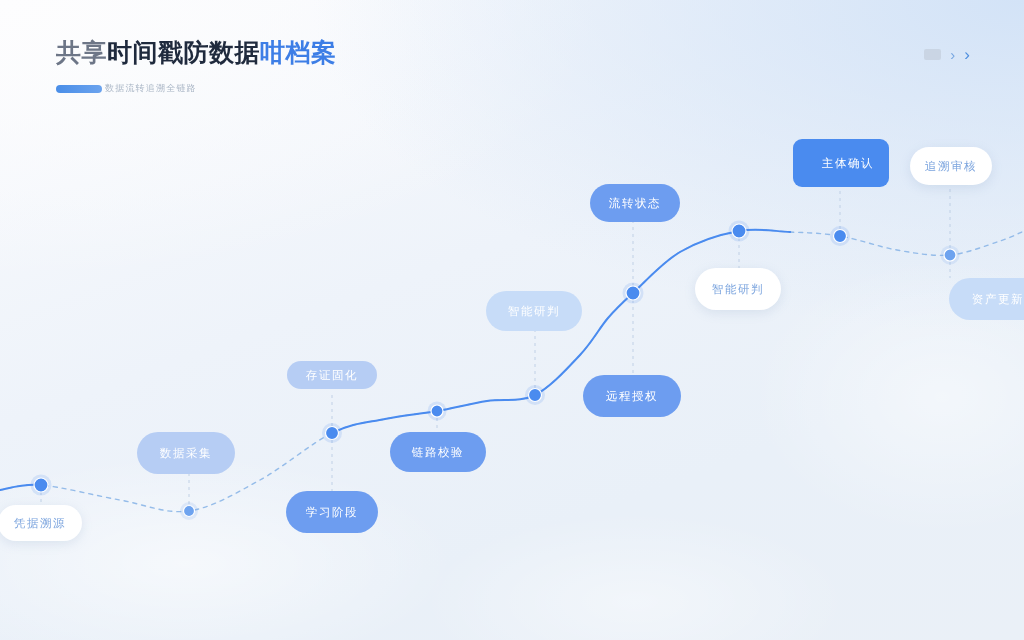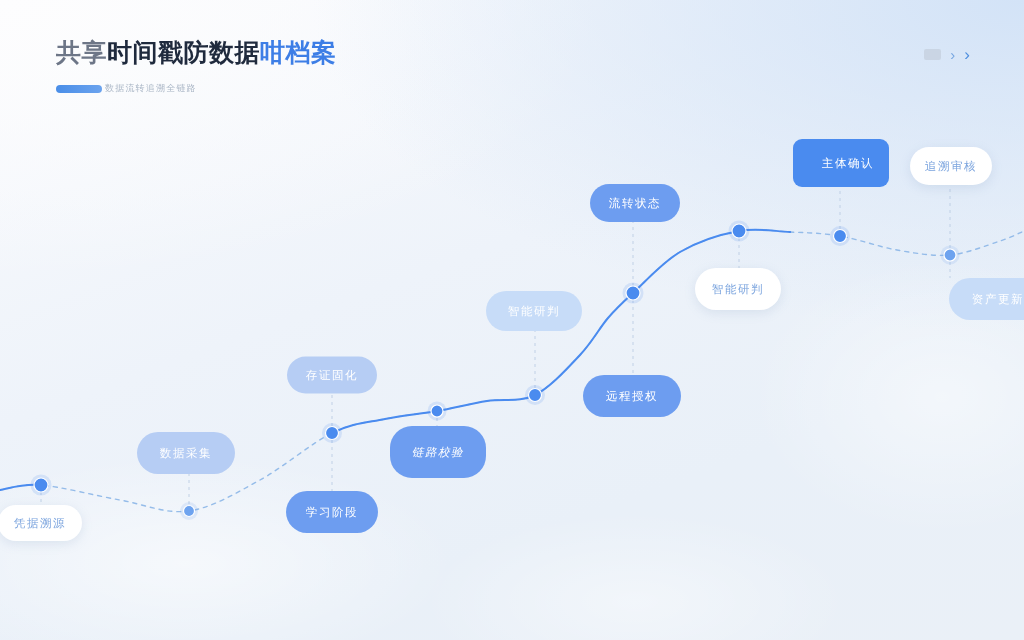--- a/index.html
+++ b/index.html
@@ -221,23 +221,23 @@
       </g>
       <g>
         <circle cx="950" cy="255" r="9.5" fill="#6ea3ef" opacity="0.16"></circle>
         <circle cx="950" cy="255" r="6" fill="#6ea3ef" stroke="#ffffff" stroke-width="1.2"></circle>
       </g>
     </svg>
 
   <div id="pill-layer">
       <div class="pill white" style="left: 40px; top: 523px; width: 84px; height: 36px;">凭据溯源</div>
       <div class="pill pale" style="left: 186px; top: 453px; width: 98px; height: 42px;">数据采集</div>
-      <div class="pill pale" style="left: 332px; top: 375px; width: 90px; height: 37px;">存证固化</div>
+      <div class="pill pale" style="left: 332px; top: 375px; width: 90px; height: 28px;">存证固化</div>
       <div class="pill mid" style="left: 332px; top: 512px; width: 92px; height: 42px;">学习阶段</div>
-      <div class="pill mid" style="left: 438px; top: 452px; width: 96px; height: 52px; font-style: italic;">链路校验</div>
+      <div class="pill mid" style="left: 438px; top: 452px; width: 96px; height: 40px;">链路校验</div>
       <div class="pill ghost" style="left: 534px; top: 311px; width: 96px; height: 40px;">智能研判</div>
       <div class="pill mid" style="left: 635px; top: 203px; width: 90px; height: 38px;">流转状态</div>
       <div class="pill mid" style="left: 632px; top: 396px; width: 98px; height: 42px;">远程授权</div>
       <div class="pill white" style="left: 738px; top: 289px; width: 86px; height: 42px;">智能研判</div>
       <div class="pill deep" style="left: 841px; top: 163px; width: 96px; height: 48px;">主体确认</div>
       <div class="pill white" style="left: 951px; top: 166px; width: 82px; height: 38px;">追溯审核</div>
       <div class="pill ghost" style="left: 998px; top: 299px; width: 98px; height: 42px;">资产更新</div>
     </div>
 
 </div>

